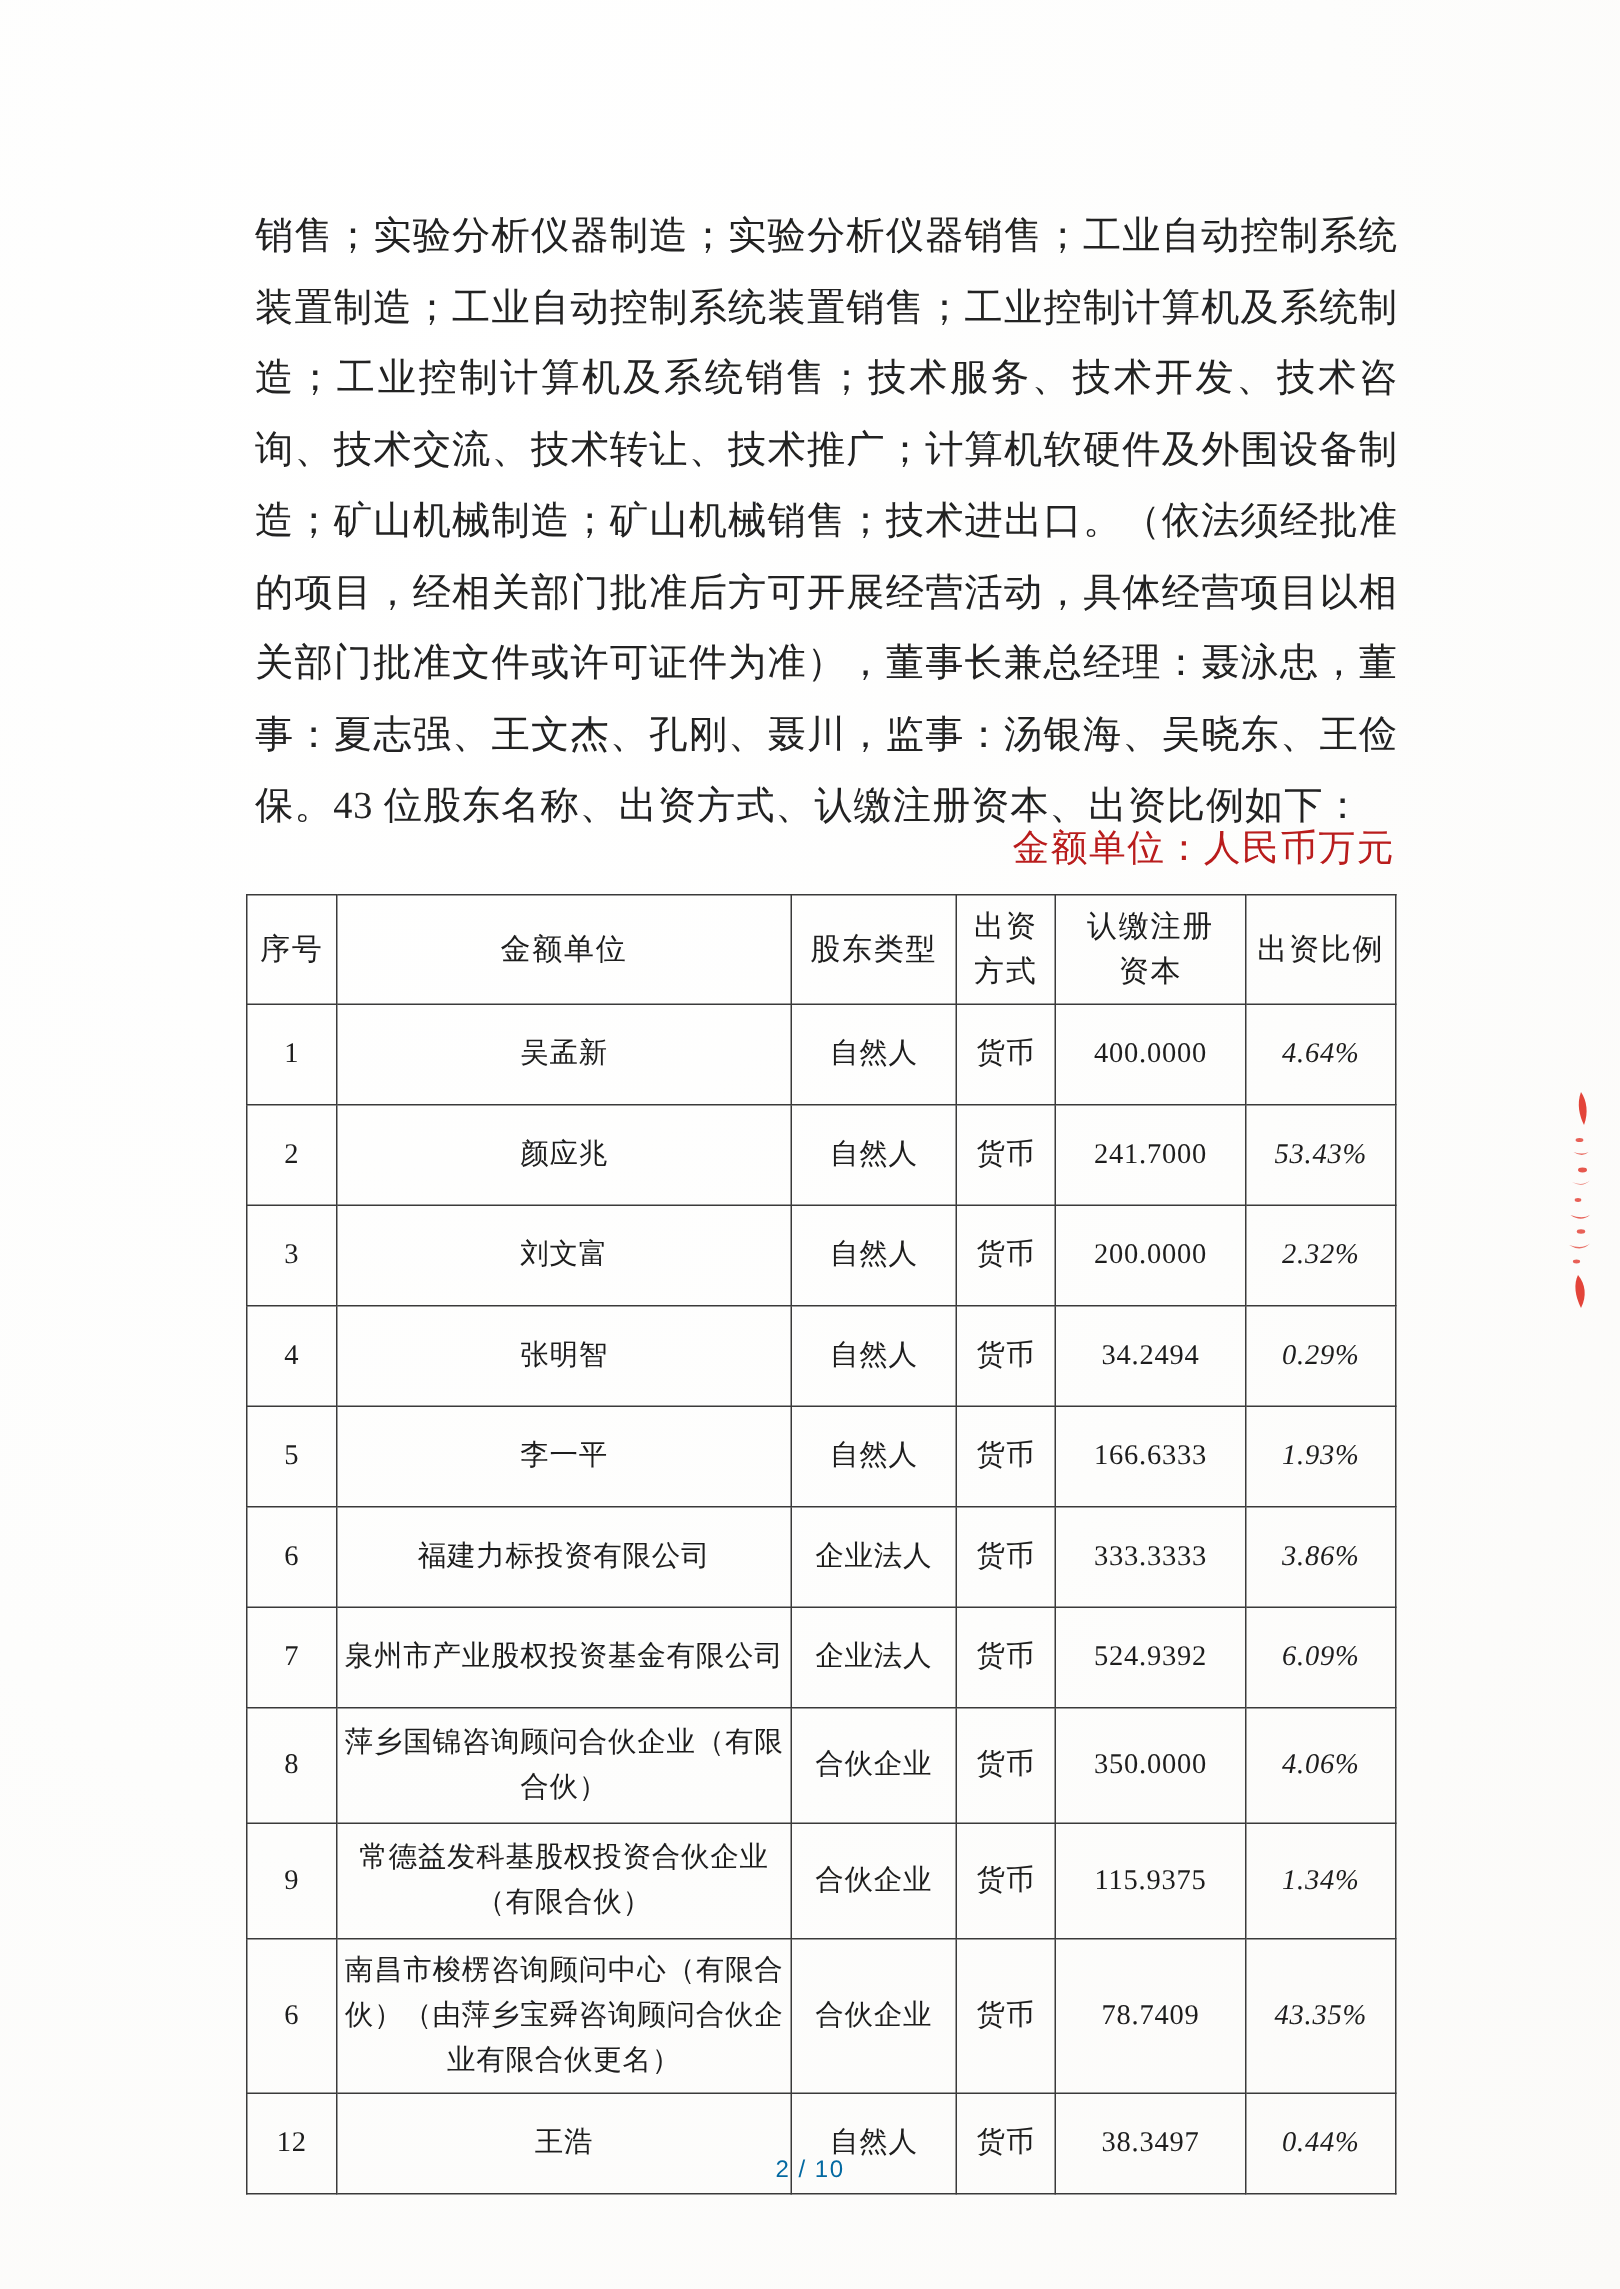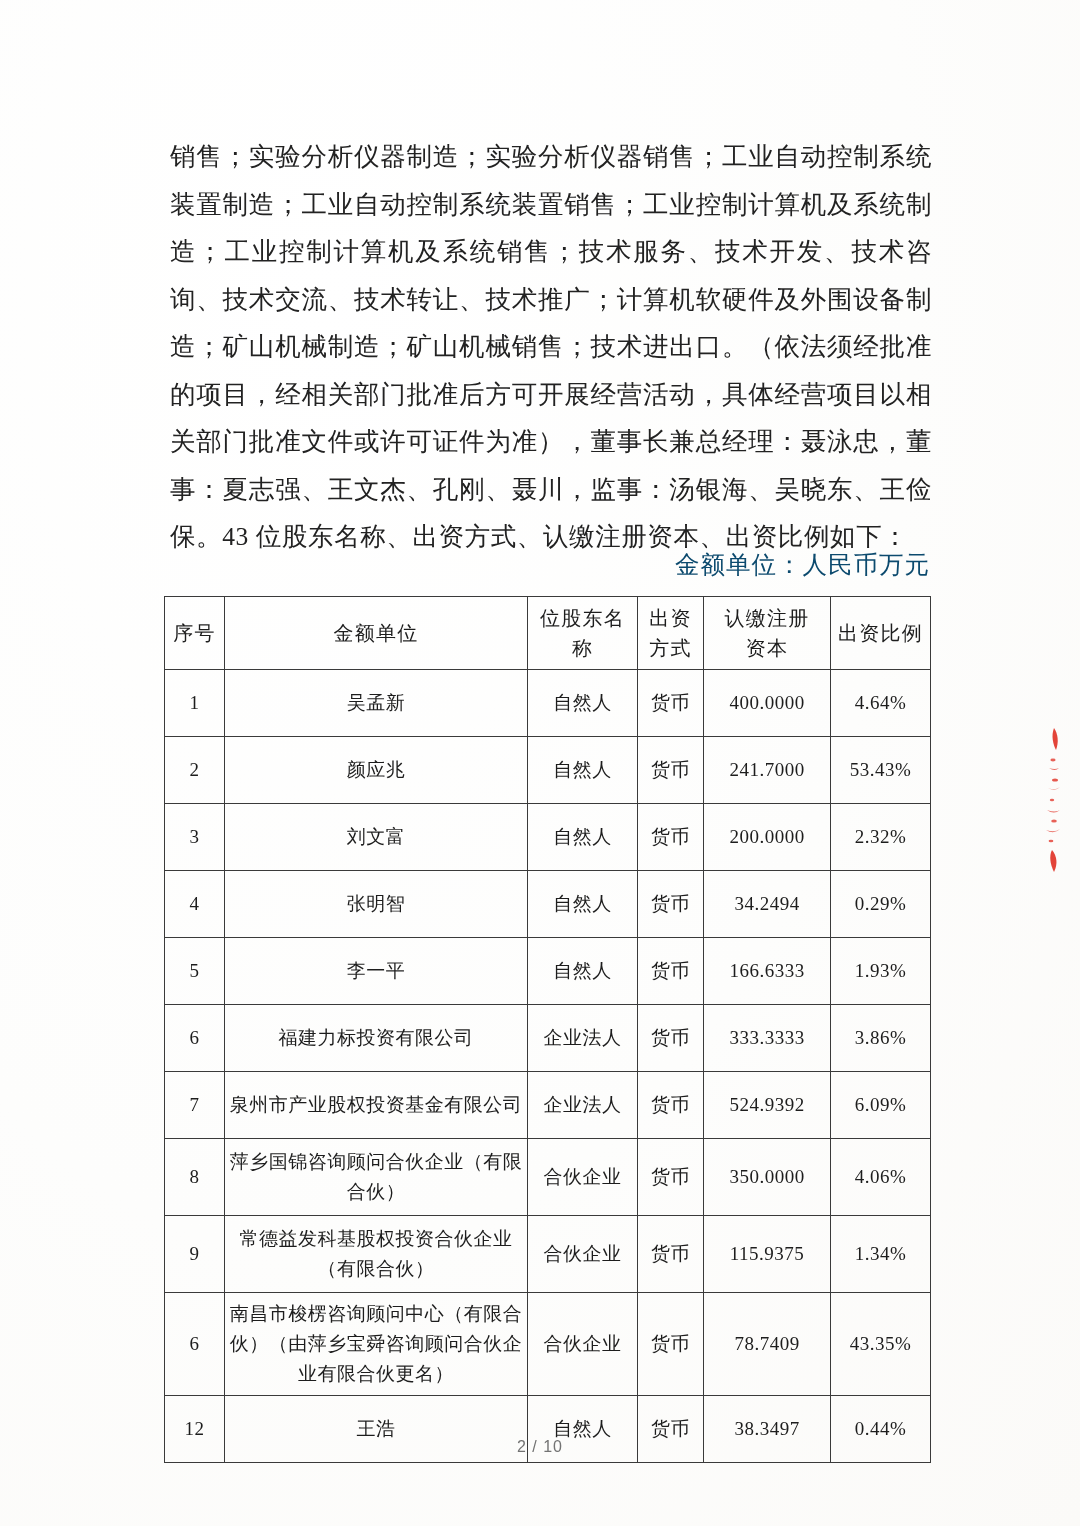--- a/index.html
+++ b/index.html
@@ -52,21 +52,21 @@
   
   .unit-note {
     position: absolute;
     left: 170px;
     top: 548px;
     width: 760px;
     text-align: right;
     padding-right: 6px;
     font-size: 24.5px;
     letter-spacing: 1px;
-    color: #0c4a6e;
+    color: #b91c1c;
   }
 
   
   .tbl-wrap {
     position: absolute;
     left: 164px;
     top: 596px;
     width: 766px;
   }
   table.shareholders {
@@ -99,20 +99,21 @@
 
   td.num {
     text-align: right;
     padding-right: 12px;
     font-family: "Liberation Serif", serif;
     letter-spacing: 1.1px;
   }
   td.pct {
     text-align: center;
     letter-spacing: 1.1px;
+    font-style: italic;
   }
   td.seq {
     letter-spacing: 0.8px;
   }
   th.two-line { line-height: 27px; }
 
   
   tr.head td, tr.head th { height: 56px; }
   tr.r1 td { height: 54px; }
   tr.r2 td { height: 64px; }
@@ -120,21 +121,21 @@
 
   
   .footer {
     position: absolute;
     left: 0;
     top: 1438px;
     width: 1080px;
     text-align: center;
     font-family: "Liberation Sans", sans-serif;
     font-size: 16px;
-    color: #737373;
+    color: #0369a1;
     letter-spacing: 1px;
   }
 
   
   .seal {
     position: absolute;
     left: 1044px;
     top: 724px;
     width: 40px;
     height: 152px;
@@ -163,21 +164,21 @@
           <col class="c-name">
           <col class="c-type">
         <col class="c-mode">
           <col class="c-cap">
           <col class="c-pct">
       </colgroup>
       <thead>
         <tr class="head">
           <th>序号</th>
           <th>金额单位</th>
-          <th>位股东名称</th>
+          <th>股东类型</th>
           <th class="two-line">
             <span>出资</span><br>
             <span>方式</span>
           </th>
           <th class="two-line">
             <span>认缴注册</span><br>
             <span>资本</span>
           </th>
           <th>出资比例</th>
         </tr>

